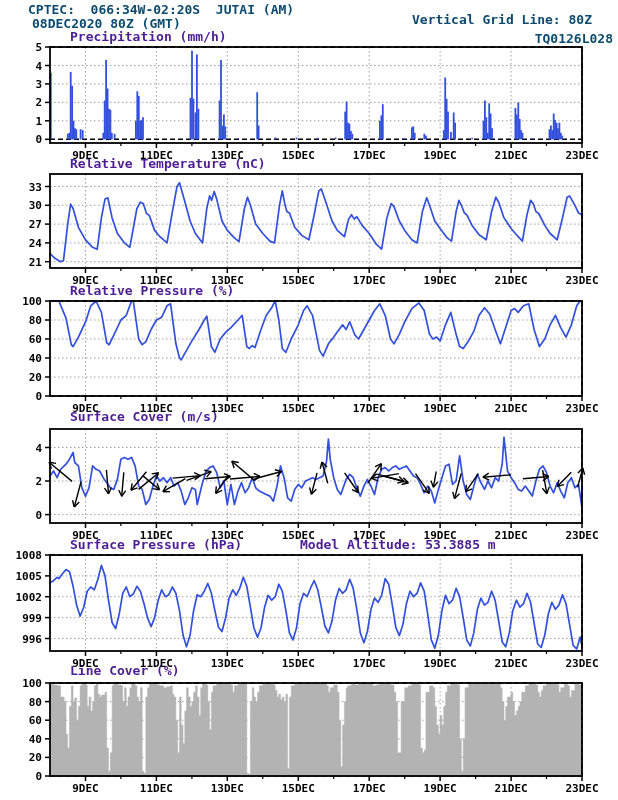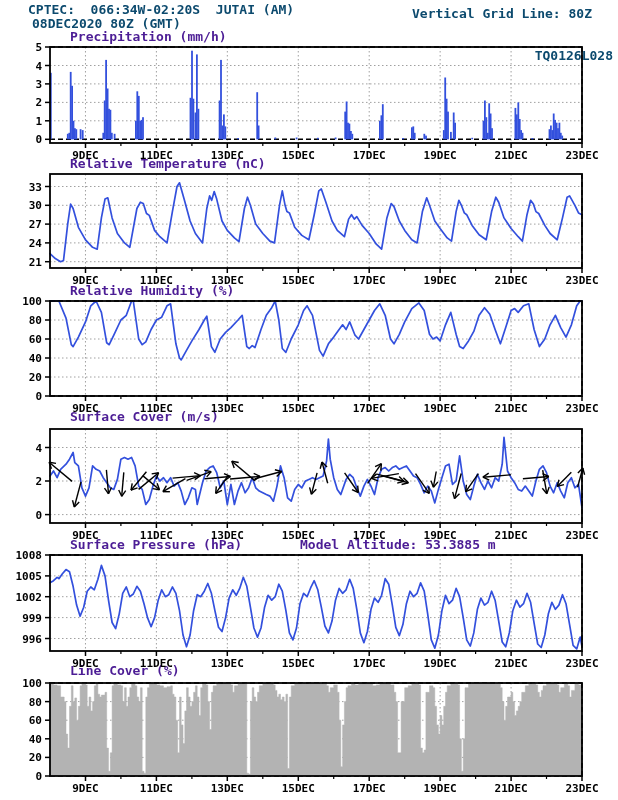--- a/index.html
+++ b/index.html
@@ -8,26 +8,26 @@
   .hdr{position:absolute;font:bold 13px "DejaVu Sans Mono",monospace;color:#0c4a6e;white-space:pre}
   .ttl{position:absolute;font:bold 13px "DejaVu Sans Mono",monospace;color:#4c1d95;white-space:pre}
   svg.panel{position:absolute;left:0;width:618px;height:118px;overflow:visible}
   text.tick{font-family:"DejaVu Sans Mono",monospace;font-weight:bold;font-size:11px;fill:#000}
 </style>
 </head>
 <body>
 
 <div class="hdr" style="left:28px;top:2px">CPTEC:  066:34W-02:20S  JUTAI (AM)</div>
 <div class="hdr" style="left:32px;top:16px">08DEC2020 80Z (GMT)</div>
-<div class="hdr" style="right:26px;top:6px;text-align:left">Vertical Grid Line: 80Z</div>
-<div class="hdr" style="right:5px;top:48px;text-align:right">TQ0126L028</div>
+<div class="hdr" style="right:26px;top:12px;text-align:left">Vertical Grid Line: 80Z</div>
+<div class="hdr" style="right:5px;top:31px;text-align:right">TQ0126L028</div>
 
 <div class="ttl" style="left:70px;top:29px">Precipitation (mm/h)</div>
 <div class="ttl" style="left:70px;top:156px">Relative Temperature (nC)</div>
-<div class="ttl" style="left:70px;top:283px">Relative Humidity (%)</div>
+<div class="ttl" style="left:70px;top:283px">Relative Pressure (%)</div>
 <div class="ttl" style="left:70px;top:409px">Surface Cover (m/s)</div>
 <div class="ttl" style="left:70px;top:537px">Surface Pressure (hPa)</div>
 <div class="ttl" style="left:300px;top:537px">Model Altitude: 53.3885 m</div>
 <div class="ttl" style="left:70px;top:663px">Line Cover (%)</div>
 
 <svg class="panel" style="top:45px" viewBox="0 0 618 118">
     <line x1="85.46666666666667" y1="2" x2="85.46666666666667" y2="98" stroke="#a0a0a0" stroke-width="1" stroke-dasharray="1.5 2.5"></line>
     <line x1="156.4" y1="2" x2="156.4" y2="98" stroke="#a0a0a0" stroke-width="1" stroke-dasharray="1.5 2.5"></line>
     <line x1="227.33333333333334" y1="2" x2="227.33333333333334" y2="98" stroke="#a0a0a0" stroke-width="1" stroke-dasharray="1.5 2.5"></line>
     <line x1="298.26666666666665" y1="2" x2="298.26666666666665" y2="98" stroke="#a0a0a0" stroke-width="1" stroke-dasharray="1.5 2.5"></line>

